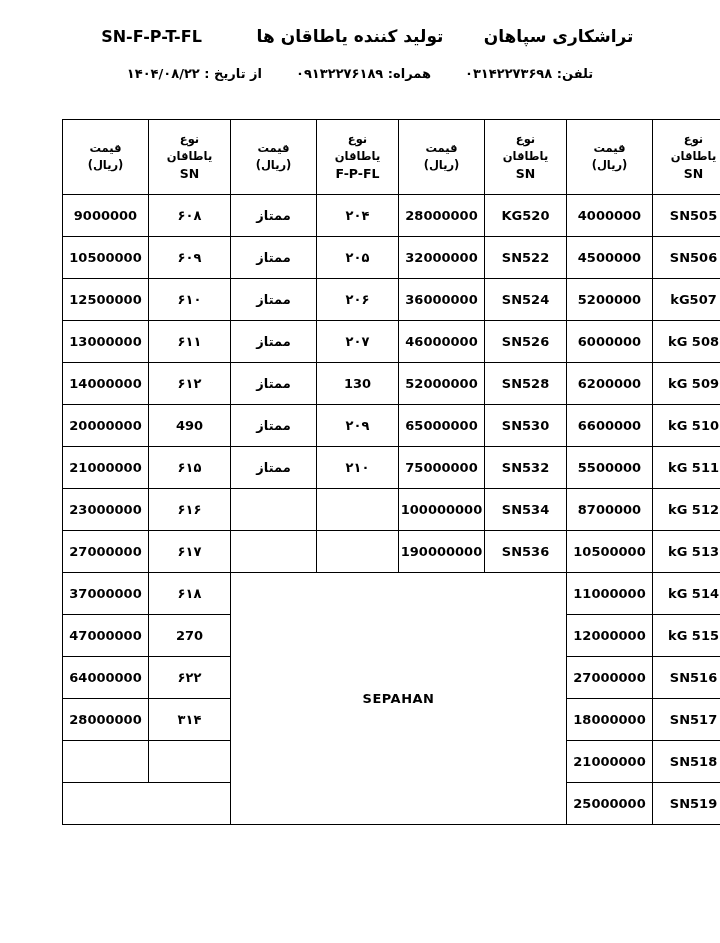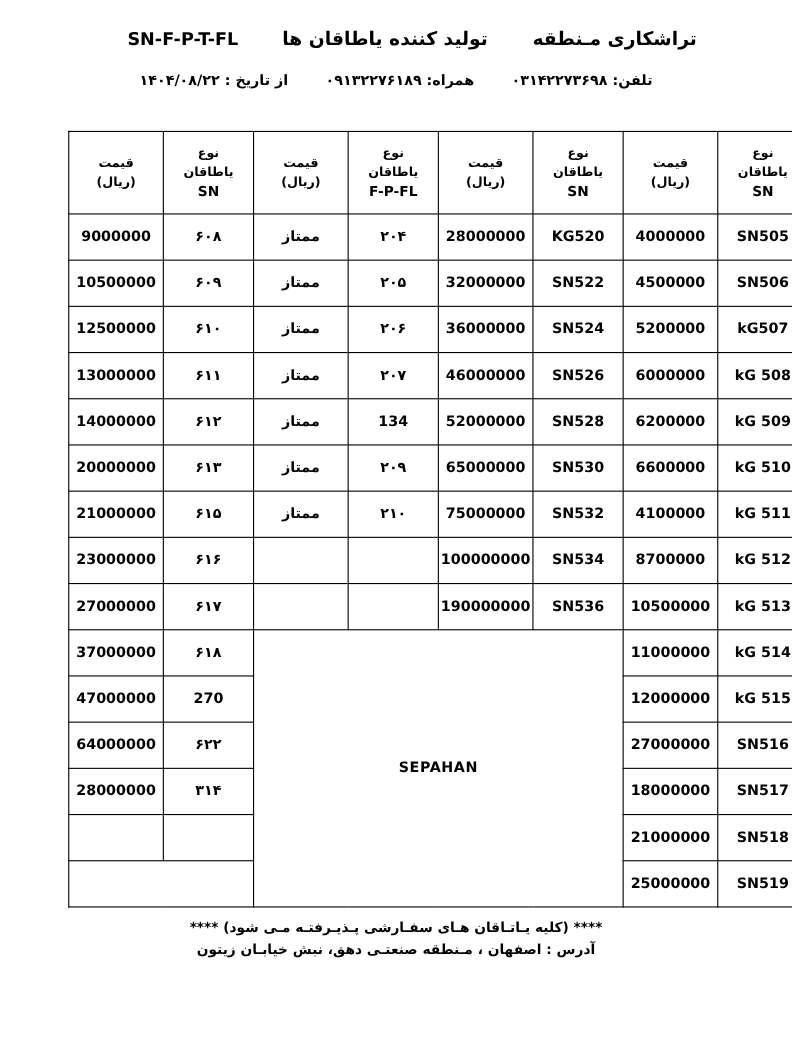--- a/index.html
+++ b/index.html
@@ -35,21 +35,21 @@
     justify-content: center;
     align-items: baseline;
     gap: 40px;
     font-weight: bold;
     font-size: 17px;
     letter-spacing: 0px;
     padding: 0 40px;
   }
   .header-line1 .seg-right { min-width: 150px; text-align: right; }
   .header-line1 .seg-mid { min-width: 150px; text-align: left; }
-  .header-line1 .seg-left { min-width: 130px; text-align: right; font-size: 16px; }
+  .header-line1 .seg-left { min-width: 130px; text-align: center; font-size: 16px; }
 
   .header-line2 {
     display: flex;
     flex-direction: row;
     justify-content: center;
     align-items: baseline;
     gap: 34px;
     font-weight: bold;
     font-size: 13px;
     margin-top: 20px;
@@ -120,21 +120,21 @@
     margin-top: 5px;
   }
 </style>
 </head>
 <body>
 
 <div class="page">
 
   <div class="header">
     <div class="header-line1">
-      <span class="seg-right">تراشکاری مـنطقه</span>
+      <span class="seg-right">تراشکاری سپاهان</span>
       <span class="seg-mid">تولید کننده یاطاقان ها</span>
       <span class="seg-left">SN-F-P-T-FL</span>
     </div>
     <div class="header-line2">
       <span>تلفن: ۰۳۱۴۲۲۷۳۶۹۸</span>
       <span>همراه: ۰۹۱۳۲۲۷۶۱۸۹</span>
       <span>از تاریخ : ۱۴۰۴/۰۸/۲۲</span>
     </div>
   </div>
 
@@ -234,40 +234,40 @@
           <td>ممتاز</td>
           <td class="num-fa">۶۱۱</td>
           <td class="mid-price">13000000</td>
         </tr>
 
         <tr>
           <td>kG 509</td>
           <td class="mid-price">6200000</td>
           <td>SN528</td>
           <td class="mid-price">52000000</td>
-          <td class="num-fa">134</td>
+          <td class="num-fa">130</td>
           <td>ممتاز</td>
           <td class="num-fa">۶۱۲</td>
           <td class="mid-price">14000000</td>
         </tr>
 
         <tr>
           <td>kG 510</td>
           <td class="mid-price">6600000</td>
           <td>SN530</td>
           <td class="mid-price">65000000</td>
           <td class="num-fa">۲۰۹</td>
           <td>ممتاز</td>
-          <td class="num-fa">۶۱۳</td>
+          <td class="num-fa">490</td>
           <td class="mid-price">20000000</td>
         </tr>
 
         <tr>
           <td>kG 511</td>
-          <td class="mid-price">4100000</td>
+          <td class="mid-price">5500000</td>
           <td>SN532</td>
           <td class="mid-price">75000000</td>
           <td class="num-fa">۲۱۰</td>
           <td>ممتاز</td>
           <td class="num-fa">۶۱۵</td>
           <td class="mid-price">21000000</td>
         </tr>
 
         <tr>
           <td>kG 512</td>
@@ -329,18 +329,14 @@
 
         <tr>
           <td>SN519</td>
           <td class="mid-price">25000000</td>
           <td class="blank" colspan="2"></td>
         </tr>
       </tbody>
     </table>
   </div>
 
-  <div class="footer">
-    <div class="footer-line1">**** (کلیه یـاتـاقان هـای سفـارشی پـذیـرفتـه مـی شود) ****</div>
-    <div class="footer-line2">آدرس : اصفهان ، مـنطقه صنعتـی دهق، نبش خیابـان زیتون</div>
-  </div>
 
 </div>
 
 </body></html>

